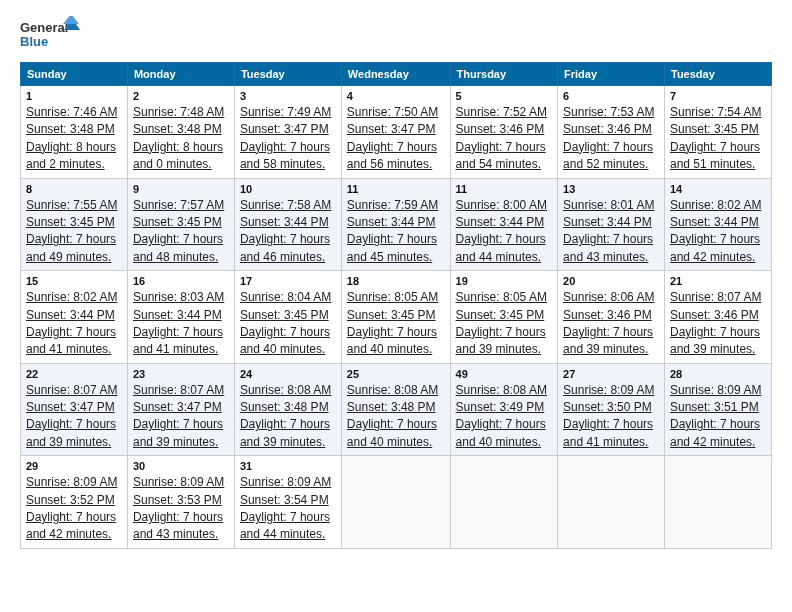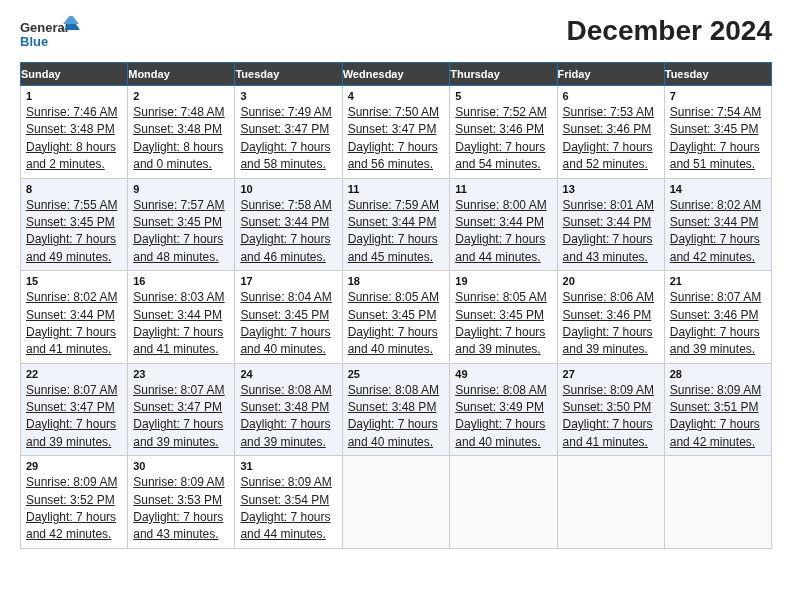--- a/index.html
+++ b/index.html
@@ -40,23 +40,23 @@
       font-size: 14px;
       color: #444;
       margin-top: 2px;
     }
     .calendar {
       width: 100%;
       border-collapse: collapse;
       font-size: 9.5px;
     }
     .calendar th {
-      background: #404040;
+      background: #0369a1;
       color: #fff;
-      padding: 5px 0;
+      padding: 5px 6px;
       text-align: left;
       font-size: 11px;
       font-weight: bold;
       border: 1px solid #1a6eb5;
     }
     .calendar td {
       border: 1px solid #ccc;
       vertical-align: top;
       padding: 4px 5px;
       height: 78px;
@@ -96,21 +96,20 @@
   <div class="header">
     <div class="logo">
   <svg width="60" height="36" viewBox="0 0 60 36">
     <text x="0" y="16" font-size="13" font-weight="bold" font-family="Arial" fill="#333">General</text>
     <text x="0" y="30" font-size="13" font-weight="bold" font-family="Arial" fill="#1a6eb5">Blue</text>
     <polygon points="52,2 60,14 44,14" fill="#1a6eb5"></polygon>
     <polygon points="55,0 63,10 47,10" fill="#4da0e0" transform="translate(-4,-2)"></polygon>
   </svg>
 </div>
     <div class="title-section">
-      <div class="main-title">December 2024</div>
     </div>
   </div>
 
   <table class="calendar">
     <thead>
       <tr>
         <th>Sunday</th>
         <th>Monday</th>
         <th>Tuesday</th>
         <th>Wednesday</th>

